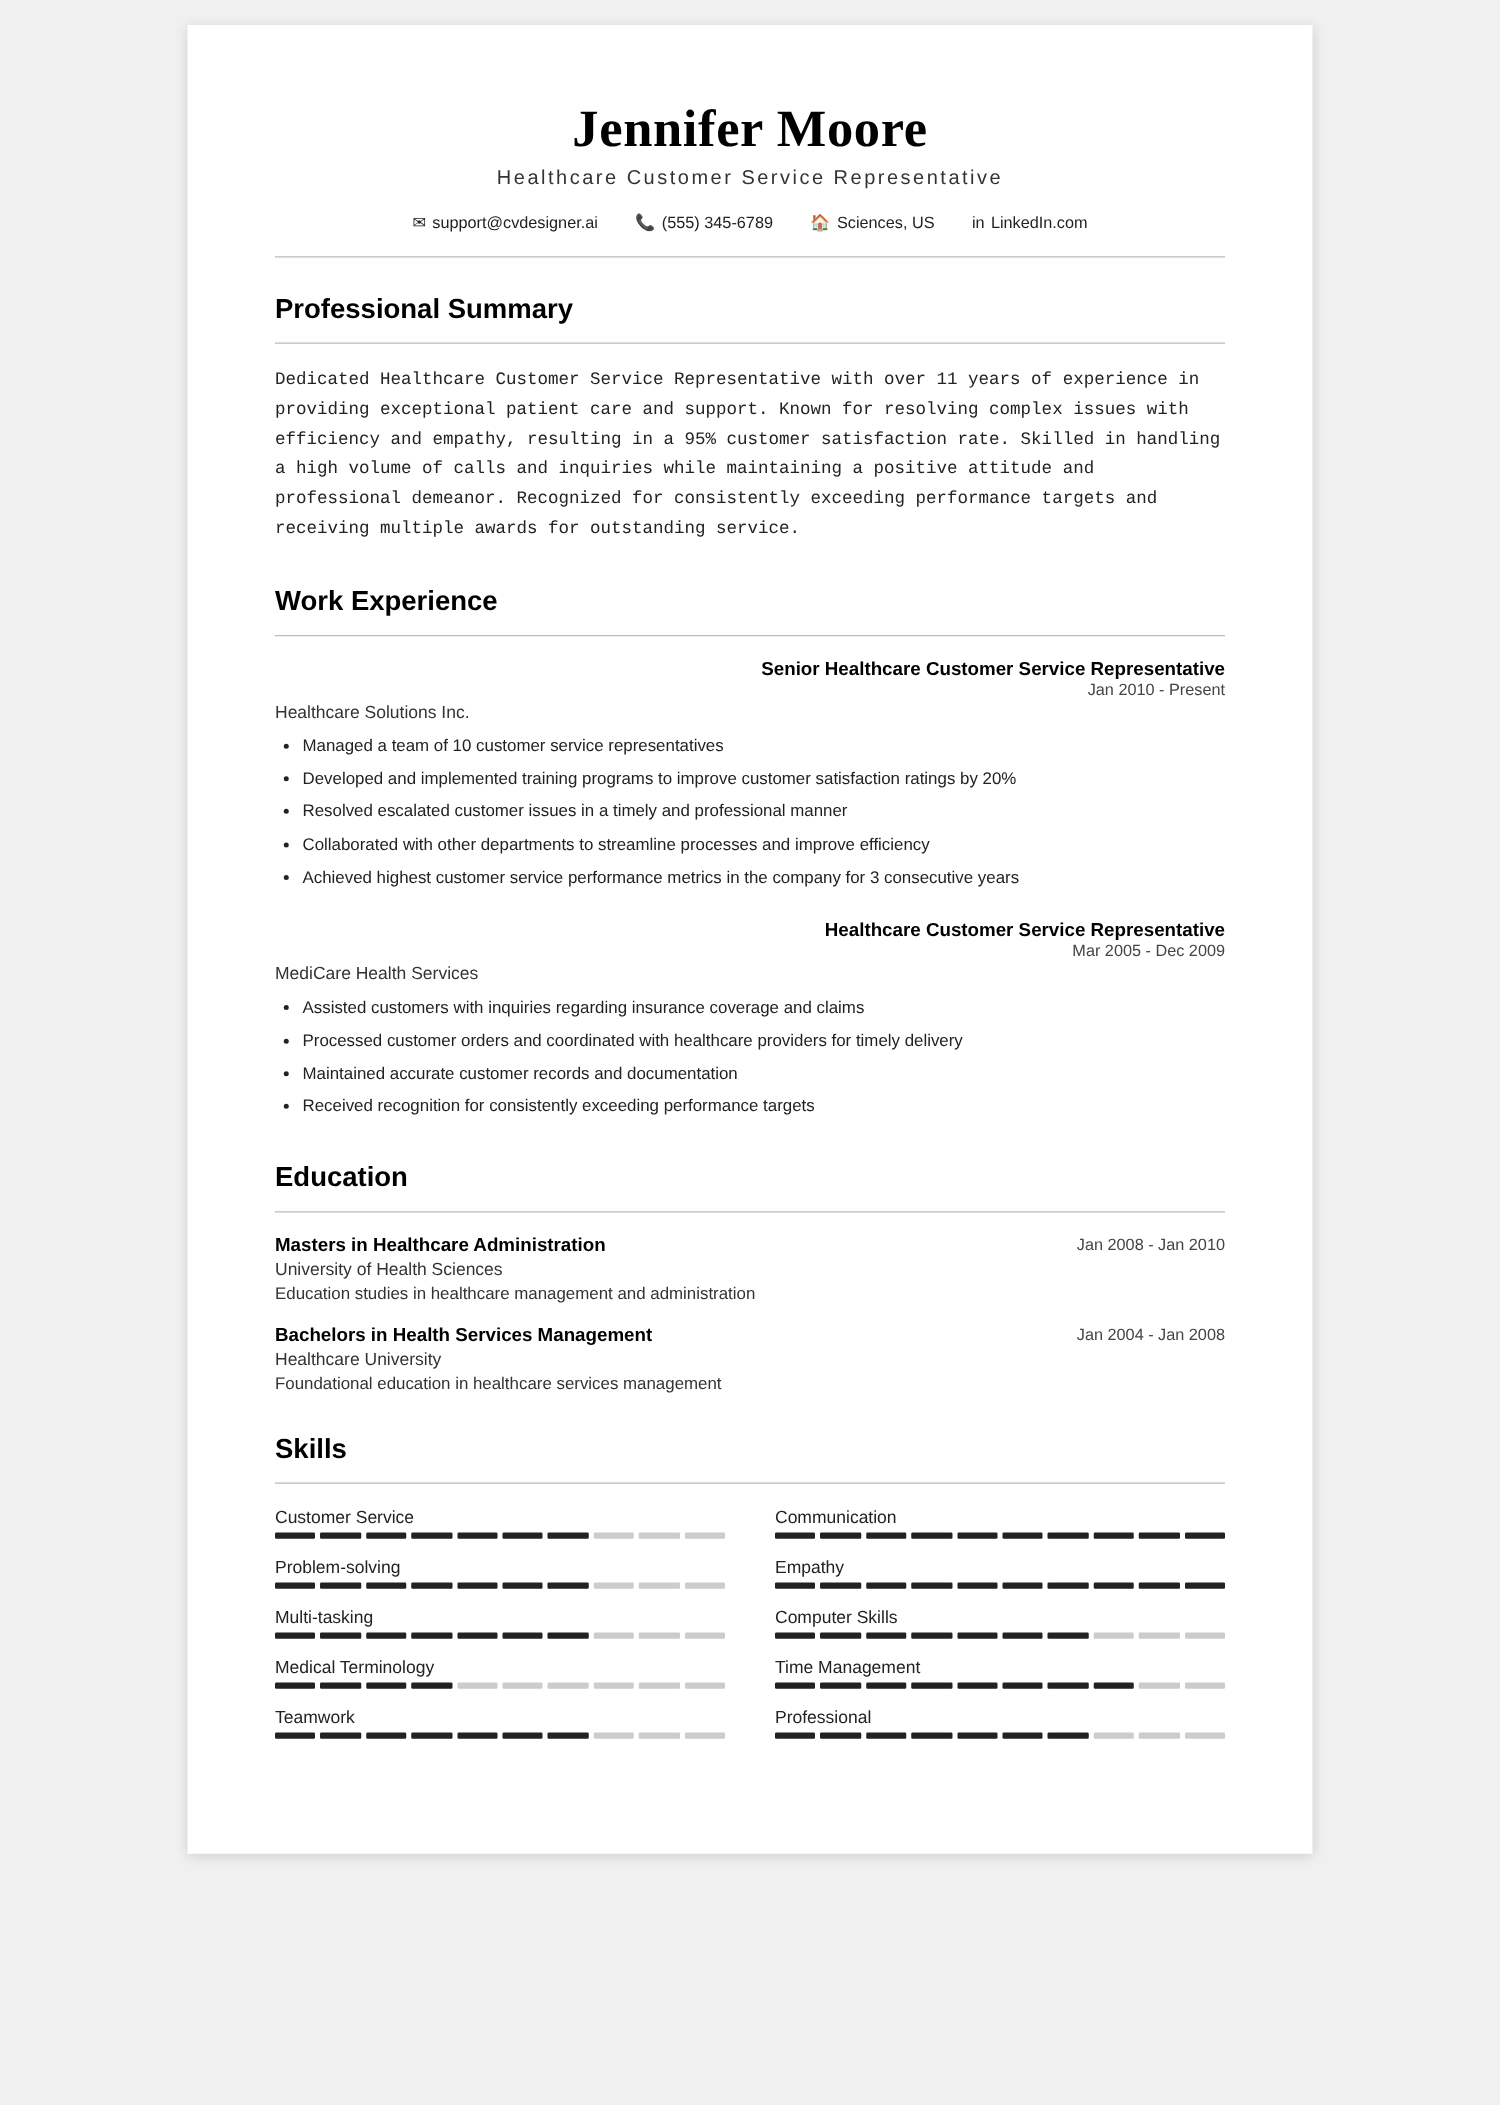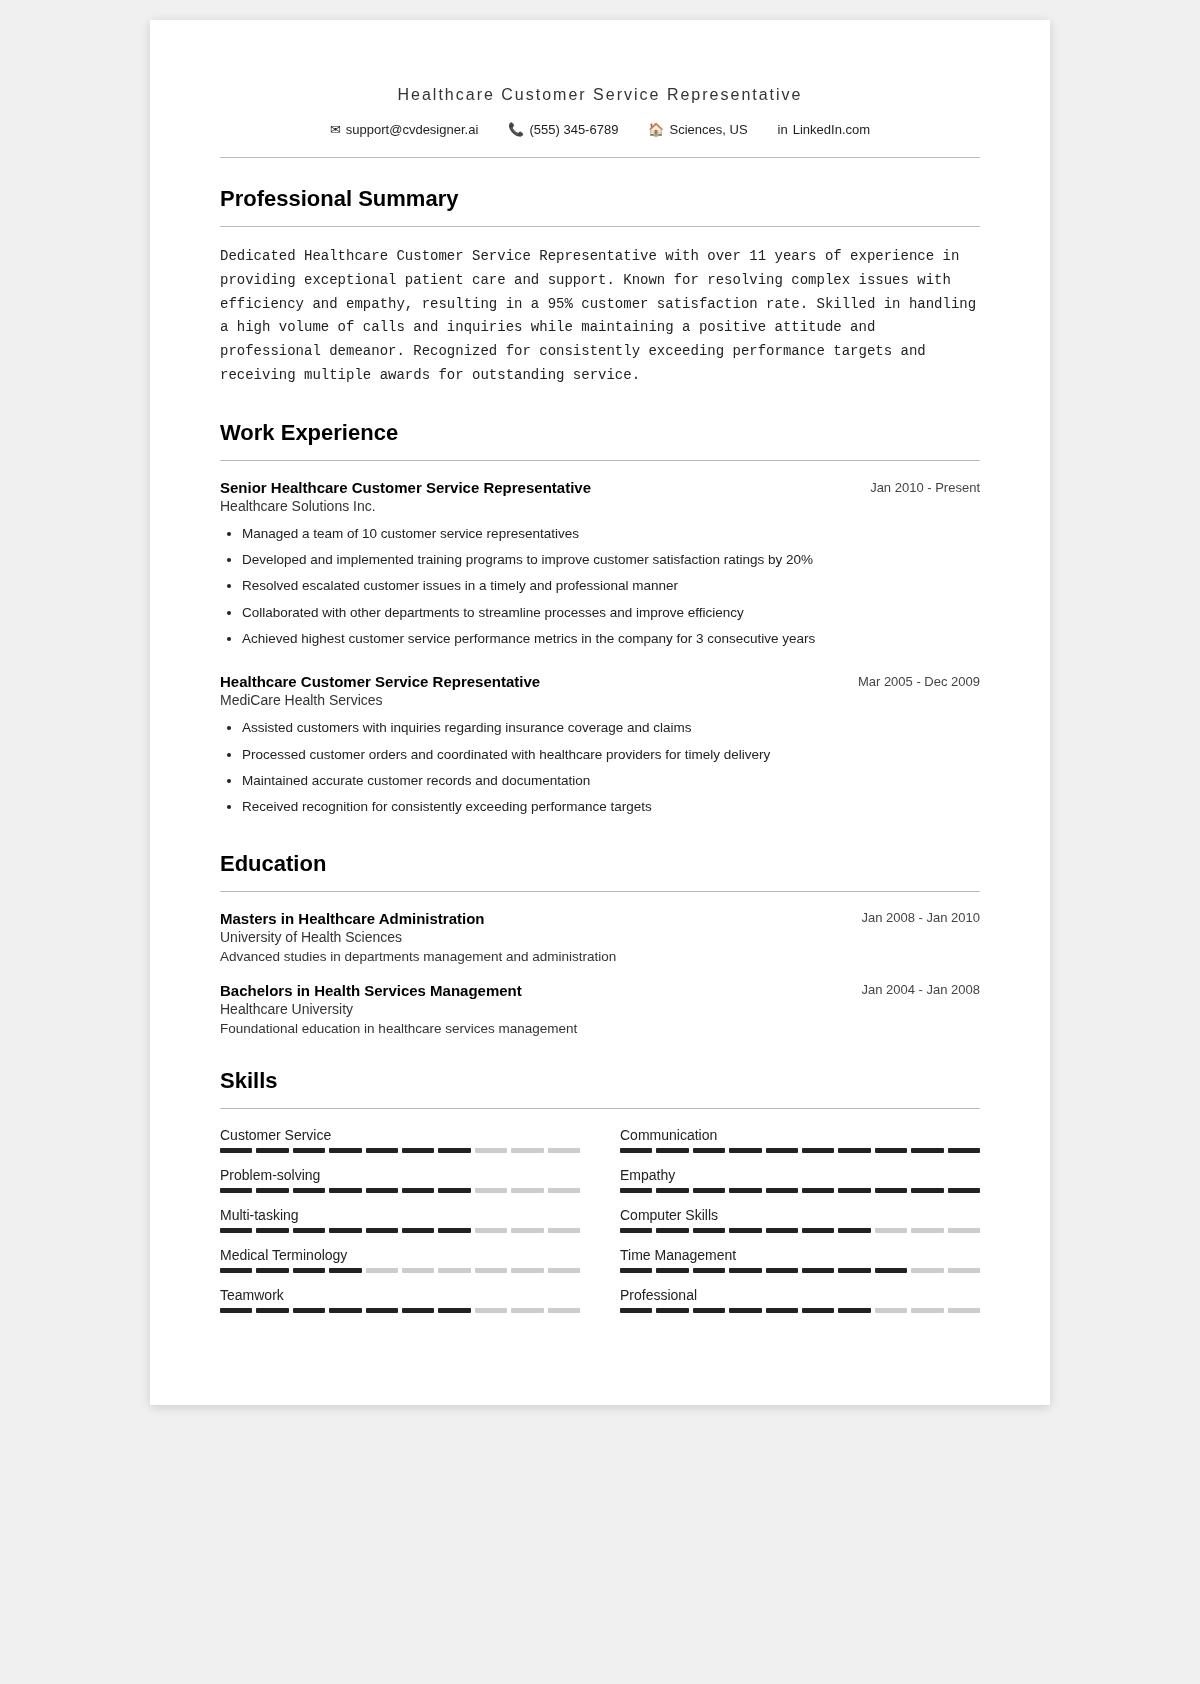--- a/index.html
+++ b/index.html
@@ -74,21 +74,22 @@
       line-height: 1.7;
       color: #222;
       font-family: Liberation Mono, monospace;
     }
     .exp-entry {
       margin-bottom: 22px;
     }
     .exp-header {
       display: flex;
       justify-content: space-between;
-      align-items: center;
+      align-items: flex-end;
+      flex-direction: column;
     }
     .exp-title {
       font-size: 15px;
       font-weight: bold;
       font-family: Arial, sans-serif;
     }
     .exp-date {
       font-size: 13px;
       color: #444;
       font-family: Arial, sans-serif;
@@ -172,20 +173,21 @@
     .skill-segment.empty {
       background: #ccc;
     }
   </style>
 </head>
 <body>
 
 <div class="resume">
 
   <div class="header">
+    <h1>Jennifer Moore</h1>
     <div class="subtitle">Healthcare Customer Service Representative</div>
     <div class="contact-bar">
       <div class="contact-item">
         <span class="contact-icon">✉</span>
         <span>support@cvdesigner.ai</span>
       </div>
       <div class="contact-item">
         <span class="contact-icon">📞</span>
         <span>(555) 345-6789</span>
       </div>
@@ -245,21 +247,21 @@
   <div class="section">
     <div class="section-title">Education</div>
     <hr class="section-divider">
 
     <div class="edu-entry">
       <div class="edu-header">
         <div class="edu-degree">Masters in Healthcare Administration</div>
         <div class="edu-date">Jan 2008 - Jan 2010</div>
       </div>
       <div class="edu-school">University of Health Sciences</div>
-      <div class="edu-desc">Advanced studies in departments management and administration</div>
+      <div class="edu-desc">Education studies in healthcare management and administration</div>
     </div>
 
     <div class="edu-entry">
       <div class="edu-header">
         <div class="edu-degree">Bachelors in Health Services Management</div>
         <div class="edu-date">Jan 2004 - Jan 2008</div>
       </div>
       <div class="edu-school">Healthcare University</div>
       <div class="edu-desc">Foundational education in healthcare services management</div>
     </div>

